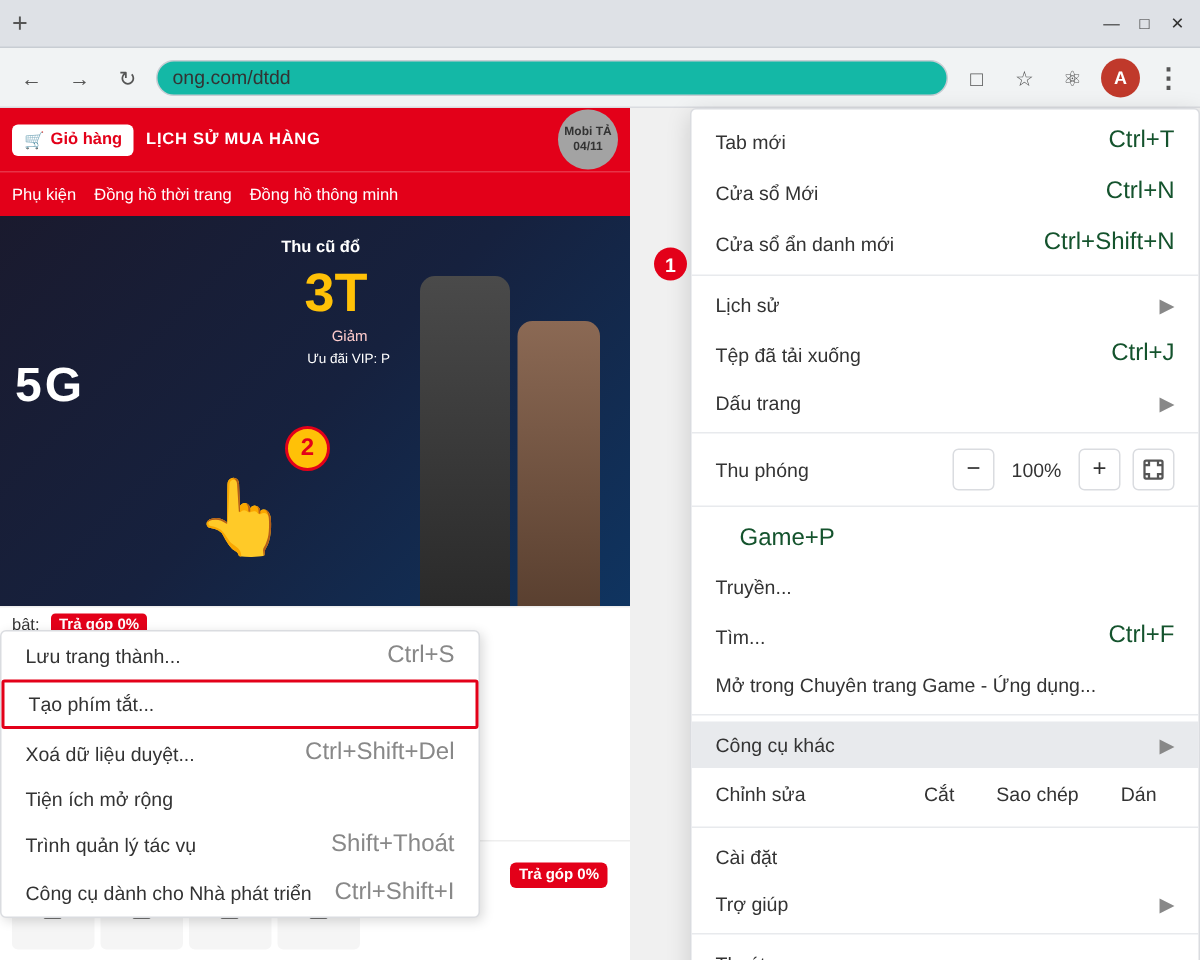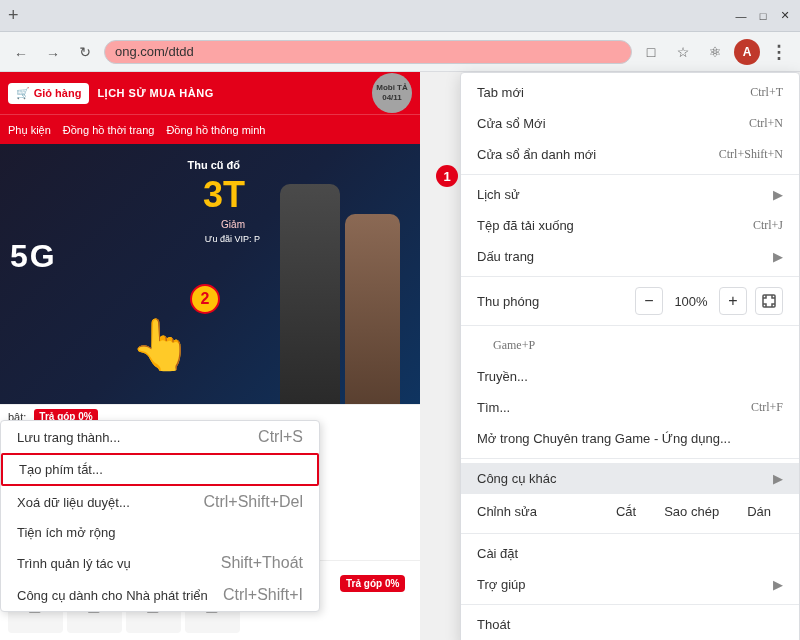--- a/index.html
+++ b/index.html
@@ -36,21 +36,21 @@
       background: #f1f3f4;
       display: flex;
       align-items: center;
       padding: 0 8px;
       gap: 6px;
       border-bottom: 1px solid #dadce0;
     }
     .address-bar {
       flex: 1;
       height: 24px;
-      background: #fca5a5;
+      background: #14b8a6;
       border: 1px solid #c8cdd3;
       border-radius: 14px;
       padding: 0 10px;
       font-size: 13px;
       color: #333;
       display: flex;
       align-items: center;
       text-align: right;
     }
     .toolbar-icon {
@@ -210,24 +210,23 @@
       padding: 8px 16px;
       display: flex;
       align-items: center;
       justify-content: space-between;
       color: #333;
       cursor: pointer;
     }
     .menu-item.active { background: #e8eaed; }
     .menu-item-label { flex: 1; }
     .menu-shortcut {
-      color: #737373;
-      font-size: 12px;
+      color: #14532d;
+      font-size: 16px;
       margin-left: 16px;
-      font-family: Liberation Serif, serif;
     }
     .menu-arrow {
       color: #888;
       margin-left: 8px;
     }
     .menu-divider {
       height: 1px;
       background: #e8eaed;
       margin: 4px 0;
     }

